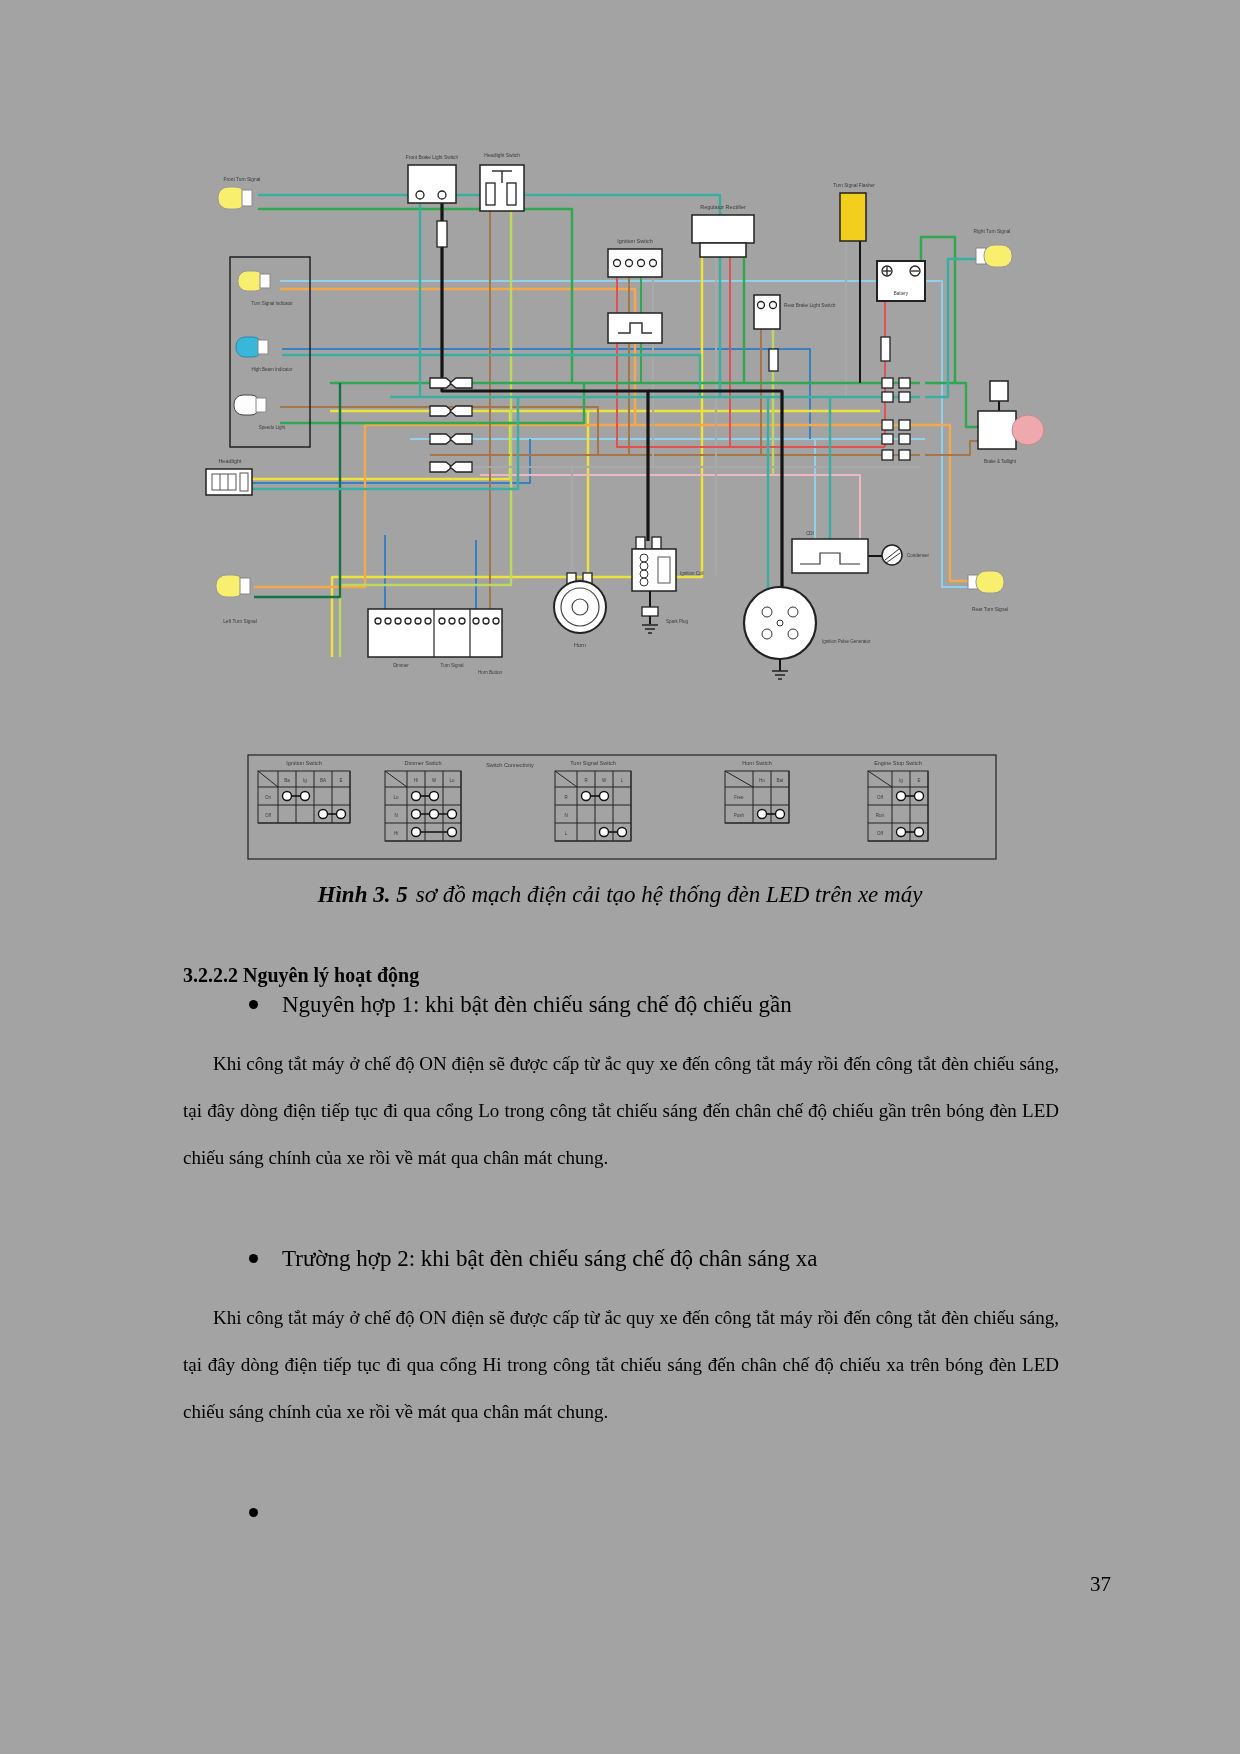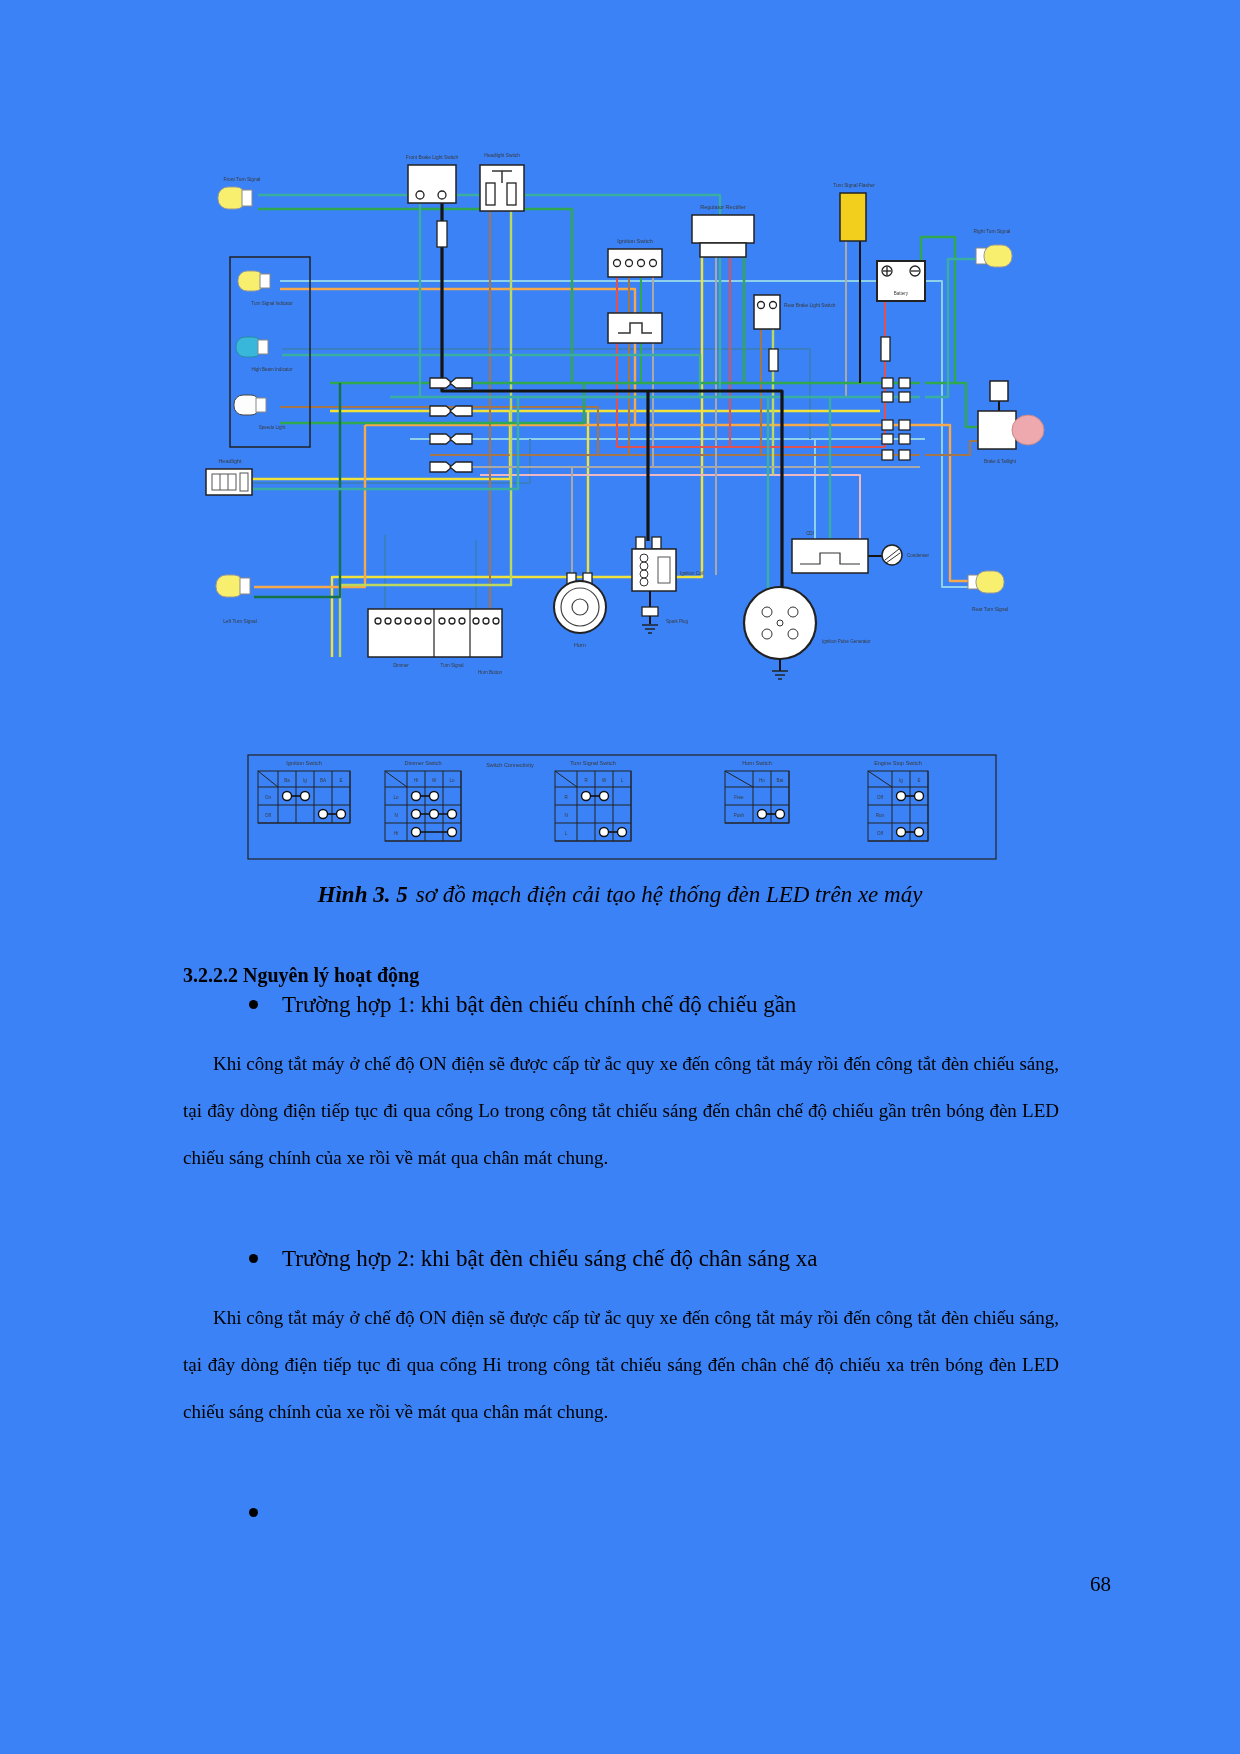--- a/index.html
+++ b/index.html
@@ -1,16 +1,16 @@
 <!DOCTYPE html>
 <html><head>
 <meta charset="utf-8">
 <style>
   html,body{margin:0;padding:0;background:#fff;}
-  .page{position:relative;width:1240px;height:1754px;background:#3b82f6;
+  .page{position:relative;width:1240px;height:1754px;background:#a3a3a3;
         font-family:"Liberation Serif","DejaVu Serif",serif;color:#000;overflow:hidden;}
   .diagram{position:absolute;left:180px;top:145px;width:920px;height:715px;}
   .caption{position:absolute;left:180px;top:882px;width:880px;text-align:center;
            font-size:23px;font-style:italic;}
   .caption .cap-label{font-weight:bold;margin-right:8px;}
   .heading{position:absolute;left:183px;top:964px;font-size:20px;font-weight:bold;}
   .bullet{position:absolute;left:249px;font-size:23px;white-space:nowrap;}
   .bullet .dot{display:inline-block;width:9px;height:9px;border-radius:50%;
                background:#000;margin-right:24px;vertical-align:3px;}
   .para{position:absolute;left:183px;width:876px;font-size:19px;line-height:47px;
@@ -472,28 +472,28 @@
   </svg>
   </div>
 
   <div class="caption">
     <span class="cap-label">Hình 3. 5</span><span>sơ đồ mạch điện cải tạo hệ thống đèn LED trên xe máy</span>
   </div>
 
   <div class="heading">3.2.2.2 Nguyên lý hoạt động</div>
 
   <div class="bullet" style="top:992px">
-    <span class="dot"></span><span>Trường hợp 1: khi bật đèn chiếu chính chế độ chiếu gần</span>
+    <span class="dot"></span><span>Nguyên hợp 1: khi bật đèn chiếu sáng chế độ chiếu gần</span>
   </div>
   <div class="para" style="top:1040px">Khi công tắt máy ở chế độ ON điện sẽ được cấp từ ắc quy xe đến công tắt máy rồi đến công tắt đèn chiếu sáng, tại đây dòng điện tiếp tục đi qua cổng Lo trong công tắt chiếu sáng đến chân chế độ chiếu gần trên bóng đèn LED chiếu sáng chính của xe rồi về mát qua chân mát chung.</div>
 
   <div class="bullet" style="top:1246px">
     <span class="dot"></span><span>Trường hợp 2: khi bật đèn chiếu sáng chế độ chân sáng xa</span>
   </div>
   <div class="para" style="top:1294px">Khi công tắt máy ở chế độ ON điện sẽ được cấp từ ắc quy xe đến công tắt máy rồi đến công tắt đèn chiếu sáng, tại đây dòng điện tiếp tục đi qua cổng Hi trong công tắt chiếu sáng đến chân chế độ chiếu xa trên bóng đèn LED chiếu sáng chính của xe rồi về mát qua chân mát chung.</div>
 
   <div class="bullet" style="top:1500px">
     <span class="dot"></span>
   </div>
 
-  <div class="pageno">68</div>
+  <div class="pageno">37</div>
 
 </div>
 
 </body></html>

